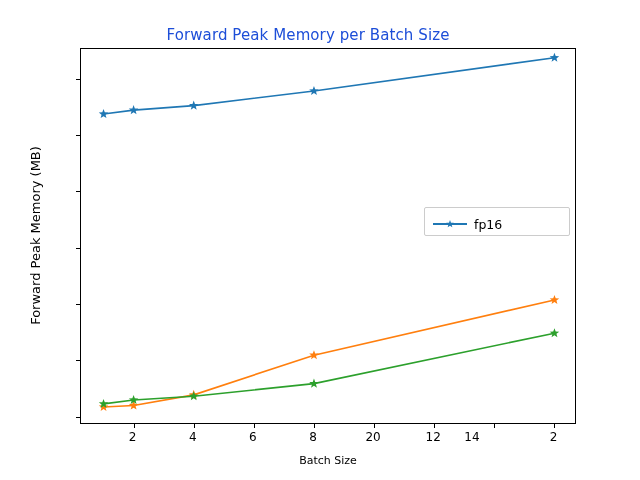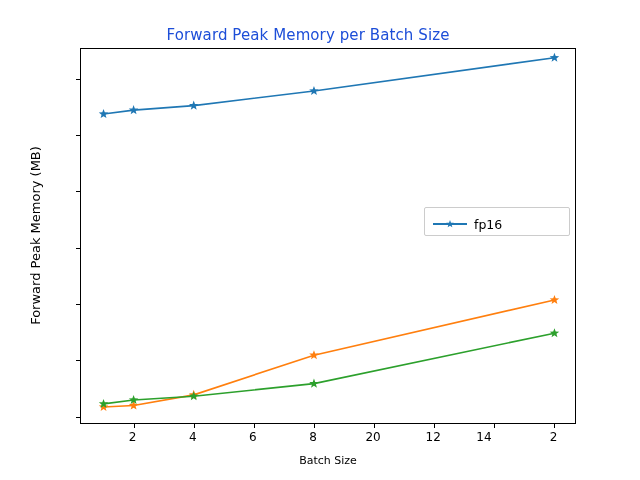--- a/index.html
+++ b/index.html
@@ -211,21 +211,21 @@
   </div>
 
   <div id="tick-labels-y"></div>
   <div id="tick-labels-x">
       <div class="x-label" style="left: 132.606px;">2</div>
       <div class="x-label" style="left: 192.727px;">4</div>
       <div class="x-label" style="left: 252.848px;">6</div>
       <div class="x-label" style="left: 312.97px;">8</div>
       <div class="x-label" style="left: 373.091px;">20</div>
       <div class="x-label" style="left: 433.212px;">12</div>
-      <div class="x-label" style="left: 484px;">14</div>
+      <div class="x-label" style="left: 472px;">14</div>
       <div class="x-label" style="left: 553.455px;">2</div>
     </div>
 
   <div id="x-axis-label">Batch Size</div>
 
   <div id="legend">
       <div class="legend-row">
         <span class="legend-sample">
           <span class="legend-line" style="background: rgb(31, 119, 180);"></span>
           <svg class="legend-star" viewBox="0 0 10 10">

